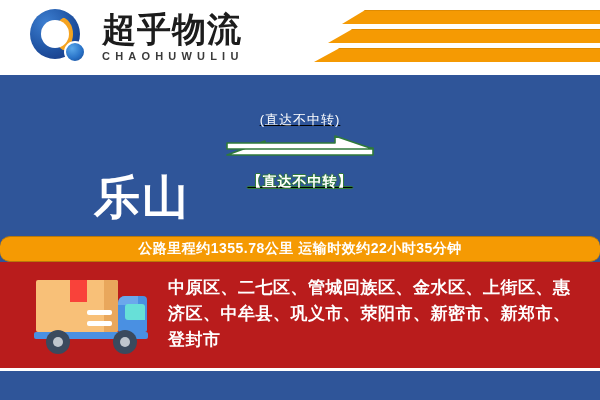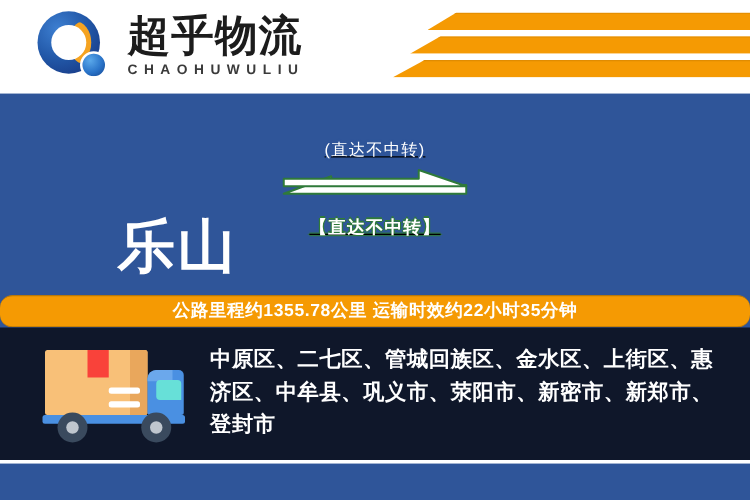--- a/index.html
+++ b/index.html
@@ -193,22 +193,22 @@
     color: #ffffff;
     letter-spacing: 0.5px;
     white-space: nowrap;
   }
 
   
   .areas {
     position: absolute;
     left: 0; top: 262px;
     width: 600px;
-    height: 106px;
-    background: #0f172a;
+    height: 138px;
+    background: #b91c1c;
   }
 
   .truck {
     position: absolute;
     left: 30px;
     top: 12px;
     width: 124px;
     height: 82px;
   }
   .t-box {

